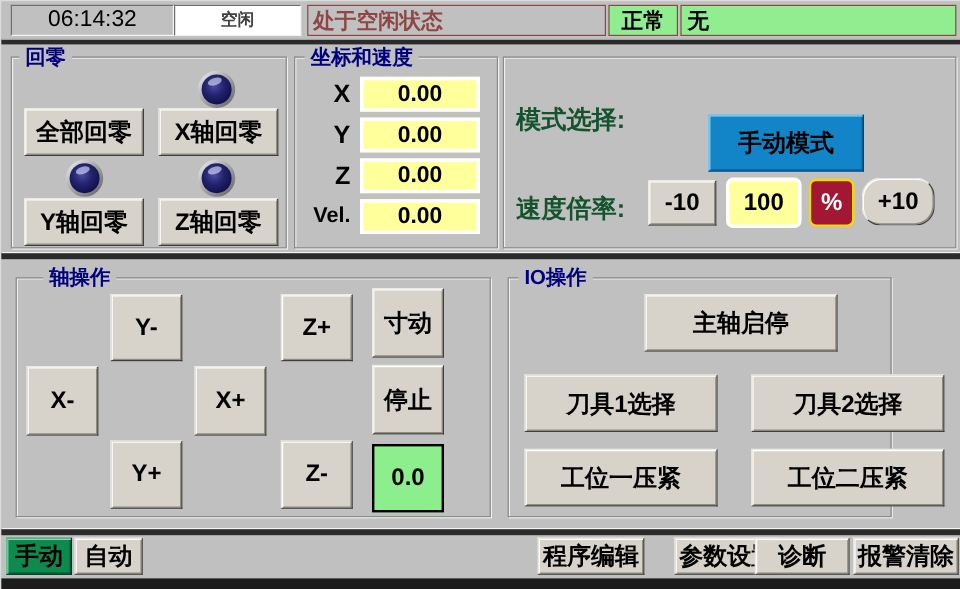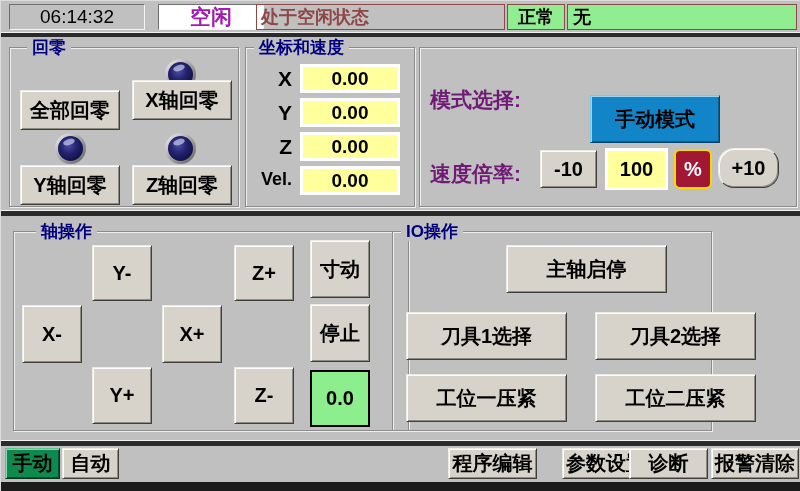--- a/index.html
+++ b/index.html
@@ -72,53 +72,53 @@
     position:absolute; display:flex; align-items:center; justify-content:center;
     background:#8cee8c; border:2px solid #000000;
     color:#000; font-weight:bold; font-size:20px;
   }
   .percent-box {
     position:absolute; display:flex; align-items:center; justify-content:center;
     background:#a21834; border:2px solid #f5d800; border-radius:6px;
     color:#ffffff; font-weight:bold; font-size:20px;
   }
   .plain-label {
-    position:absolute; color:#701a75; font-weight:bold; white-space:nowrap;
+    position:absolute; color:#14532d; font-weight:bold; white-space:nowrap;
   }
   .coord-label {
     position:absolute; width:46px; text-align:right;
     color:#000; font-weight:bold; font-size:21px;
   }
 </style>
 </head>
 <body>
 
 <div class="screen">
 
   <div class="sunken" style="left:8px; top:3px; width:136px; height:26px; justify-content:center; font-size:19px;">06:14:32</div>
 
-  <div class="sunken" style="left:157px; top:3px; width:106px; height:26px; background:#ffffff; justify-content:center; color:#a21caf; font-weight:bold; font-size:21px;">空闲</div>
+  <div class="sunken" style="left:144px; top:3px; width:106px; height:26px; background:#ffffff; justify-content:center; color:#404040; font-weight:bold; font-size:14px;">空闲</div>
 
   <div class="maroon-box" style="left:255px; top:3px; width:249px; height:26px; color:#8e4646; padding-left:4px;">处于空闲状态</div>
 
   <div class="maroon-box" style="left:506px; top:3px; width:58px; height:26px; background:#90ee90; color:#000; justify-content:center;">正常</div>
 
   <div class="maroon-box" style="left:566px; top:3px; width:230px; height:26px; background:#90ee90; color:#000; padding-left:5px;">无</div>
 
   <div class="divider" style="top:31px; height:5px;"></div>
 
   <div class="groupbox" style="left:8px; top:46px; width:230px; height:160px;">
-    <span class="groupbox-title" style="left:17px;">回零</span>
+    <span class="groupbox-title" style="left:6px;">回零</span>
 
     <div class="led" style="left:155px; top:11px;"></div>
     <div class="led" style="left:45px;  top:85px;"></div>
     <div class="led" style="left:155px; top:85px;"></div>
 
     <button class="btn" style="left:10px;  top:42px;  width:100px; height:40px;">全部回零</button>
-    <button class="btn" style="left:122px; top:32px;  width:100px; height:40px;">X轴回零</button>
+    <button class="btn" style="left:122px; top:42px;  width:100px; height:40px;">X轴回零</button>
     <button class="btn" style="left:10px;  top:117px; width:100px; height:40px;">Y轴回零</button>
     <button class="btn" style="left:122px; top:117px; width:100px; height:40px;">Z轴回零</button>
   </div>
 
   <div class="groupbox" style="left:244px; top:46px; width:170px; height:160px;">
     <span class="groupbox-title" style="left:8px;">坐标和速度</span>
 
     <span class="coord-label" style="left:0; top:19px;">X</span>
     <div class="val-yellow" style="left:54px; top:16px; width:100px; height:29px;">0.00</div>
 
@@ -131,21 +131,21 @@
     <span class="coord-label" style="left:0; top:121px; font-size:18px;">Vel.</span>
     <div class="val-yellow" style="left:54px; top:118px; width:100px; height:29px;">0.00</div>
   </div>
 
   <div class="groupbox" style="left:418px; top:46px; width:378px; height:160px;">
     <span class="plain-label" style="left:10px; top:38px; font-size:21px;">模式选择:</span>
     <button class="btn btn-blue" style="left:170px; top:23px; width:130px; height:48px;">手动模式</button>
 
     <span class="plain-label" style="left:10px; top:112px; font-size:21px;">速度倍率:</span>
     <button class="btn" style="left:120px; top:102px; width:57px; height:38px;">-10</button>
-    <div class="val-yellow" style="left:185px; top:100px; width:63px; height:42px; font-size:20px;">100</div>
+    <div class="val-yellow" style="left:185px; top:100px; width:63px; height:42px; font-size:20px;border-radius:6px;">100</div>
     <div class="percent-box" style="left:254px; top:101px; width:38px; height:40px;">%</div>
     <button class="btn" style="left:298px; top:100px; width:61px; height:40px;border-radius:16px;">+10</button>
   </div>
 
   <div class="divider" style="top:209px; height:6px;"></div>
 
   <div class="groupbox" style="left:12px; top:230px; width:396px; height:200px;">
     <span class="groupbox-title" style="left:22px;">轴操作</span>
 
     <button class="btn" style="left:78px;  top:13px;  width:60px; height:56px;">Y-</button>
@@ -154,21 +154,21 @@
 
     <button class="btn" style="left:8px;   top:73px;  width:60px; height:58px;">X-</button>
     <button class="btn" style="left:148px; top:73px;  width:60px; height:58px;">X+</button>
     <button class="btn" style="left:296px; top:72px;  width:60px; height:58px;">停止</button>
 
     <button class="btn" style="left:78px;  top:135px; width:60px; height:57px;">Y+</button>
     <button class="btn" style="left:220px; top:135px; width:60px; height:57px;">Z-</button>
     <div class="val-green" style="left:296px; top:138px; width:60px; height:57px;">0.0</div>
   </div>
 
-  <div class="groupbox" style="left:391px; top:230px; width:320px; height:200px;">
+  <div class="groupbox" style="left:422px; top:230px; width:320px; height:200px;">
     <span class="groupbox-title" style="left:8px;">IO操作</span>
 
     <button class="btn" style="left:113px; top:13px;  width:161px; height:48px;">主轴启停</button>
     <button class="btn" style="left:13px;  top:80px;  width:161px; height:48px;">刀具1选择</button>
     <button class="btn" style="left:202px; top:80px;  width:161px; height:48px;">刀具2选择</button>
     <button class="btn" style="left:13px;  top:142px; width:161px; height:48px;">工位一压紧</button>
     <button class="btn" style="left:202px; top:142px; width:161px; height:48px;">工位二压紧</button>
   </div>
 
   <div class="divider" style="top:439px; height:6px;"></div>

